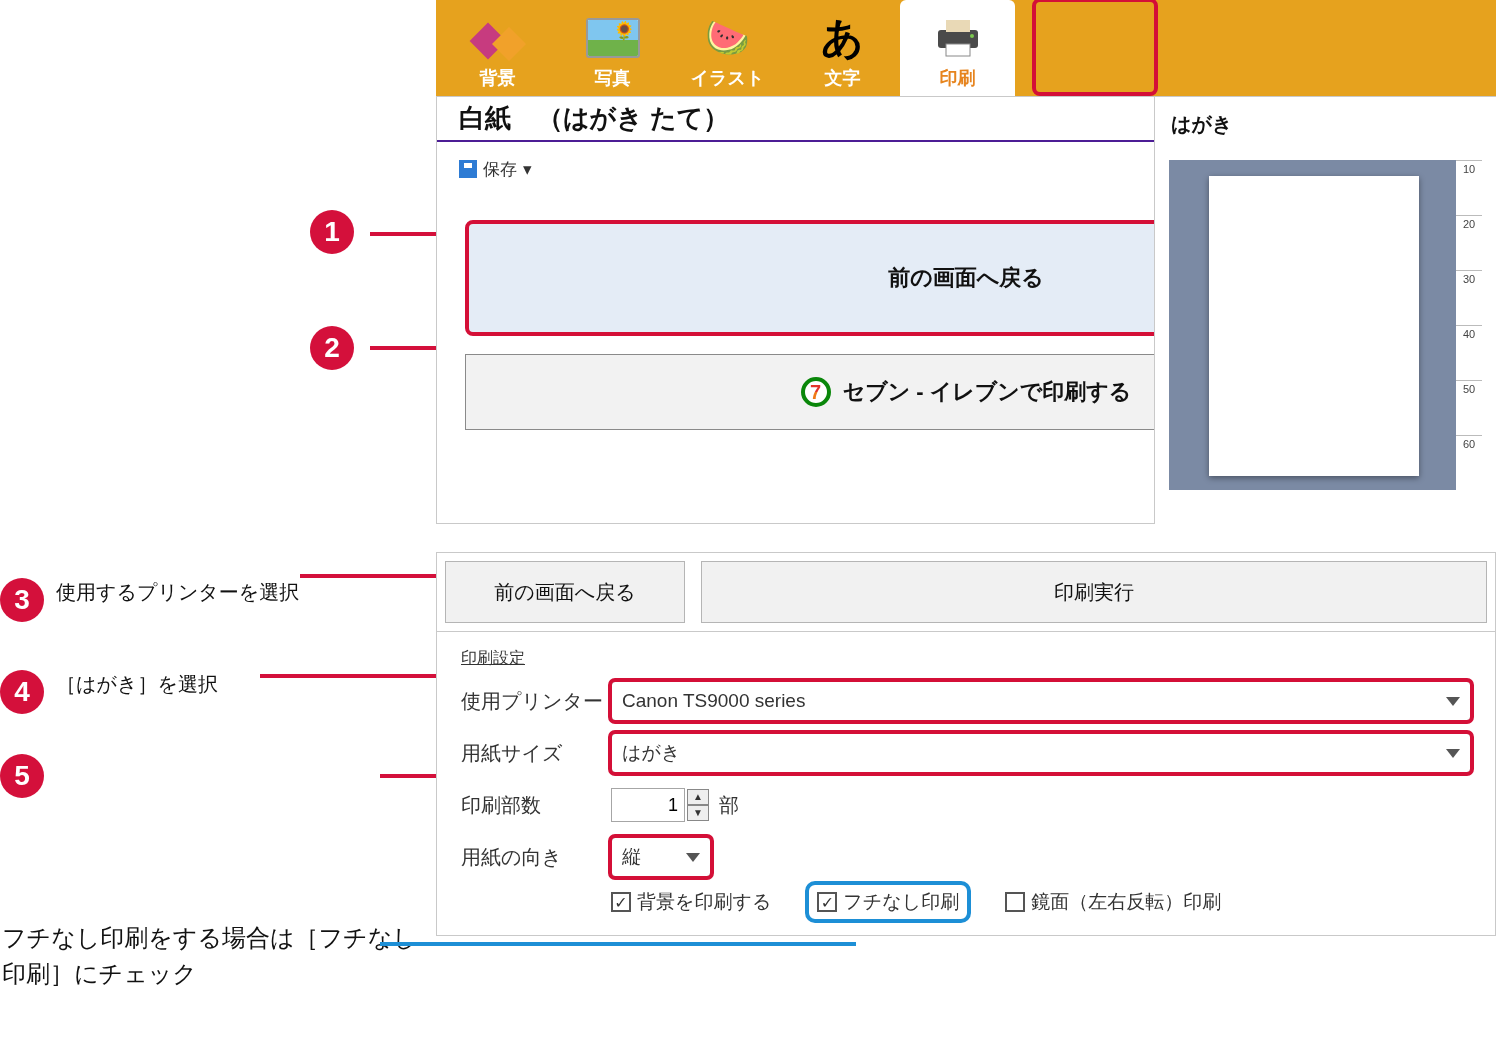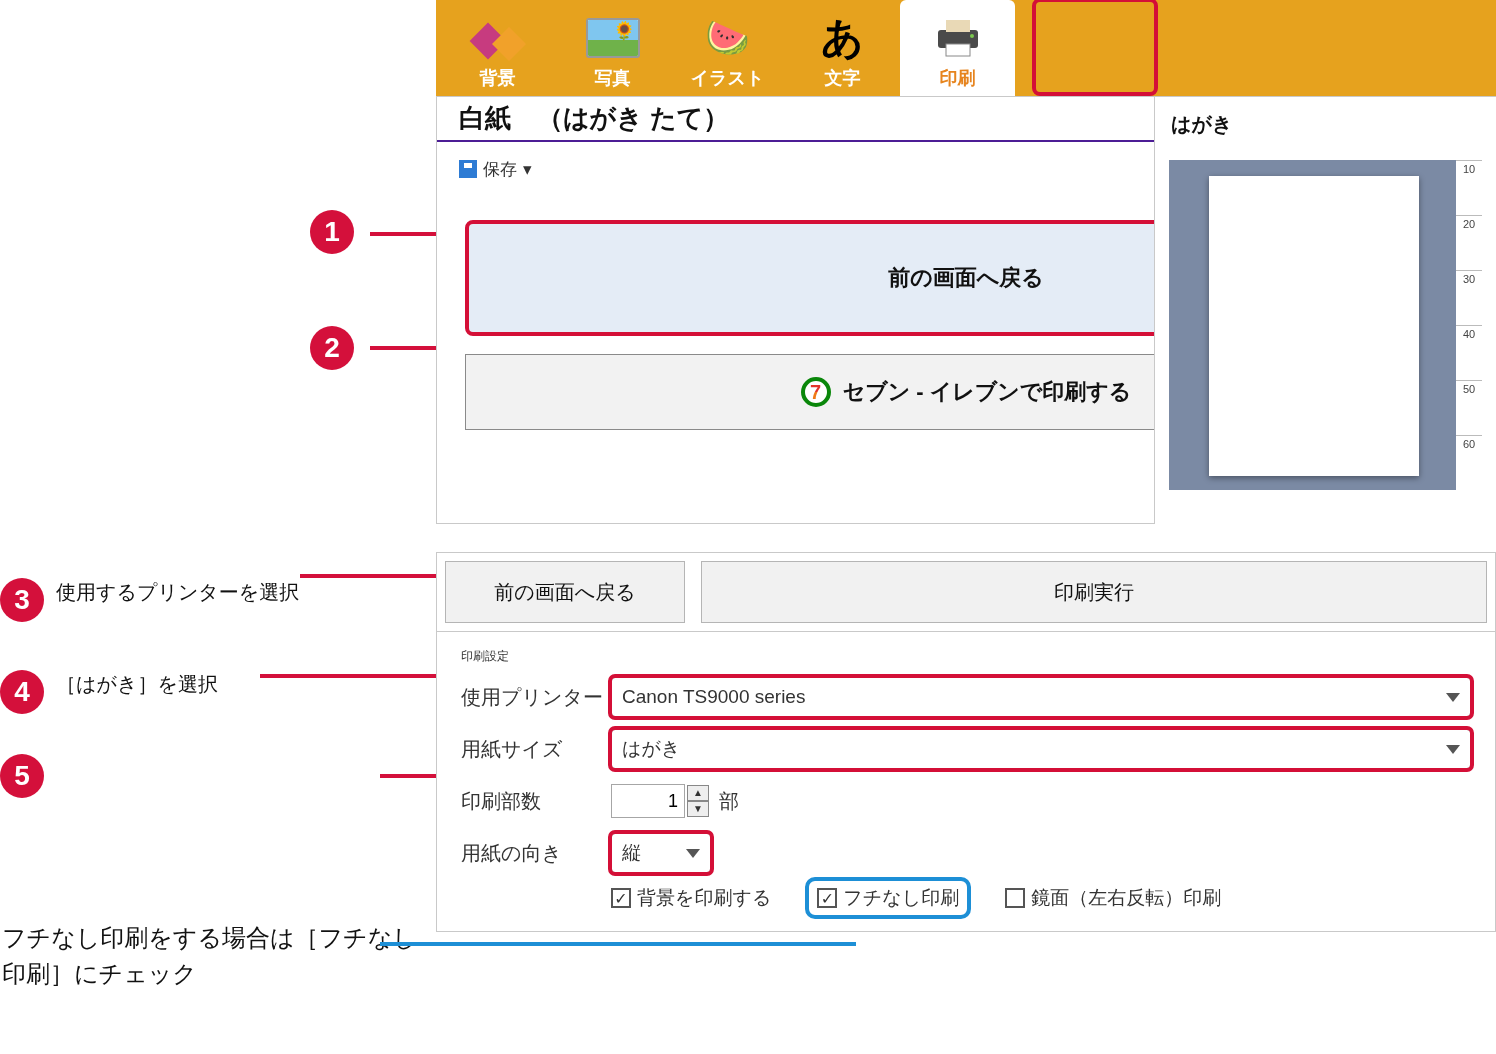--- a/index.html
+++ b/index.html
@@ -53,21 +53,21 @@
   .preview .ruler{position:absolute;right:0;top:0;width:26px;height:100%;background:#fff;display:flex;flex-direction:column;}
   .preview .tick{flex:1;border-top:1px solid #bbb;font-size:11px;color:#444;display:flex;align-items:flex-start;justify-content:center;padding-top:2px;}
 
   
   .panel2{margin-top:28px;background:#fff;border:1px solid #c9c9c9;}
   .p2top{display:flex;border-bottom:1px solid #c9c9c9;}
   .p2btn{height:62px;display:flex;align-items:center;justify-content:center;font-size:20px;border:1px solid #b5b5b5;background:#f1f1f1;margin:8px;}
   .btn-back{width:240px;}
   .btn-run{flex:1;}
   .p2body{padding:16px 24px 18px 24px;font-size:20px;color:#333;}
-  .p2body h3{font-size:12px;font-weight:normal;margin-bottom:8px;}
+  .p2body h3{font-size:16px;font-weight:normal;margin-bottom:8px;text-decoration:underline;}
   .row{display:flex;align-items:center;height:48px;margin:4px 0;}
   .row .lab{width:150px;}
   .select{border:1px solid #a6a6a6;background:#fff;height:40px;display:flex;align-items:center;justify-content:space-between;padding:0 10px;font-size:19px;position:relative;}
   .select.full{flex:1;}
   .select.small{width:100px;}
   .chev{width:0;height:0;border-left:7px solid transparent;border-right:7px solid transparent;border-top:9px solid #555;}
   .hi-red{outline:4px solid #d40f37;outline-offset:-1px;border-radius:4px;}
   .spinner{display:inline-flex;align-items:center;}
   .spinner input{width:74px;height:34px;text-align:right;padding-right:6px;font-size:18px;border:1px solid #a6a6a6;}
   .spin-btns{display:flex;flex-direction:column;margin-left:2px;}

